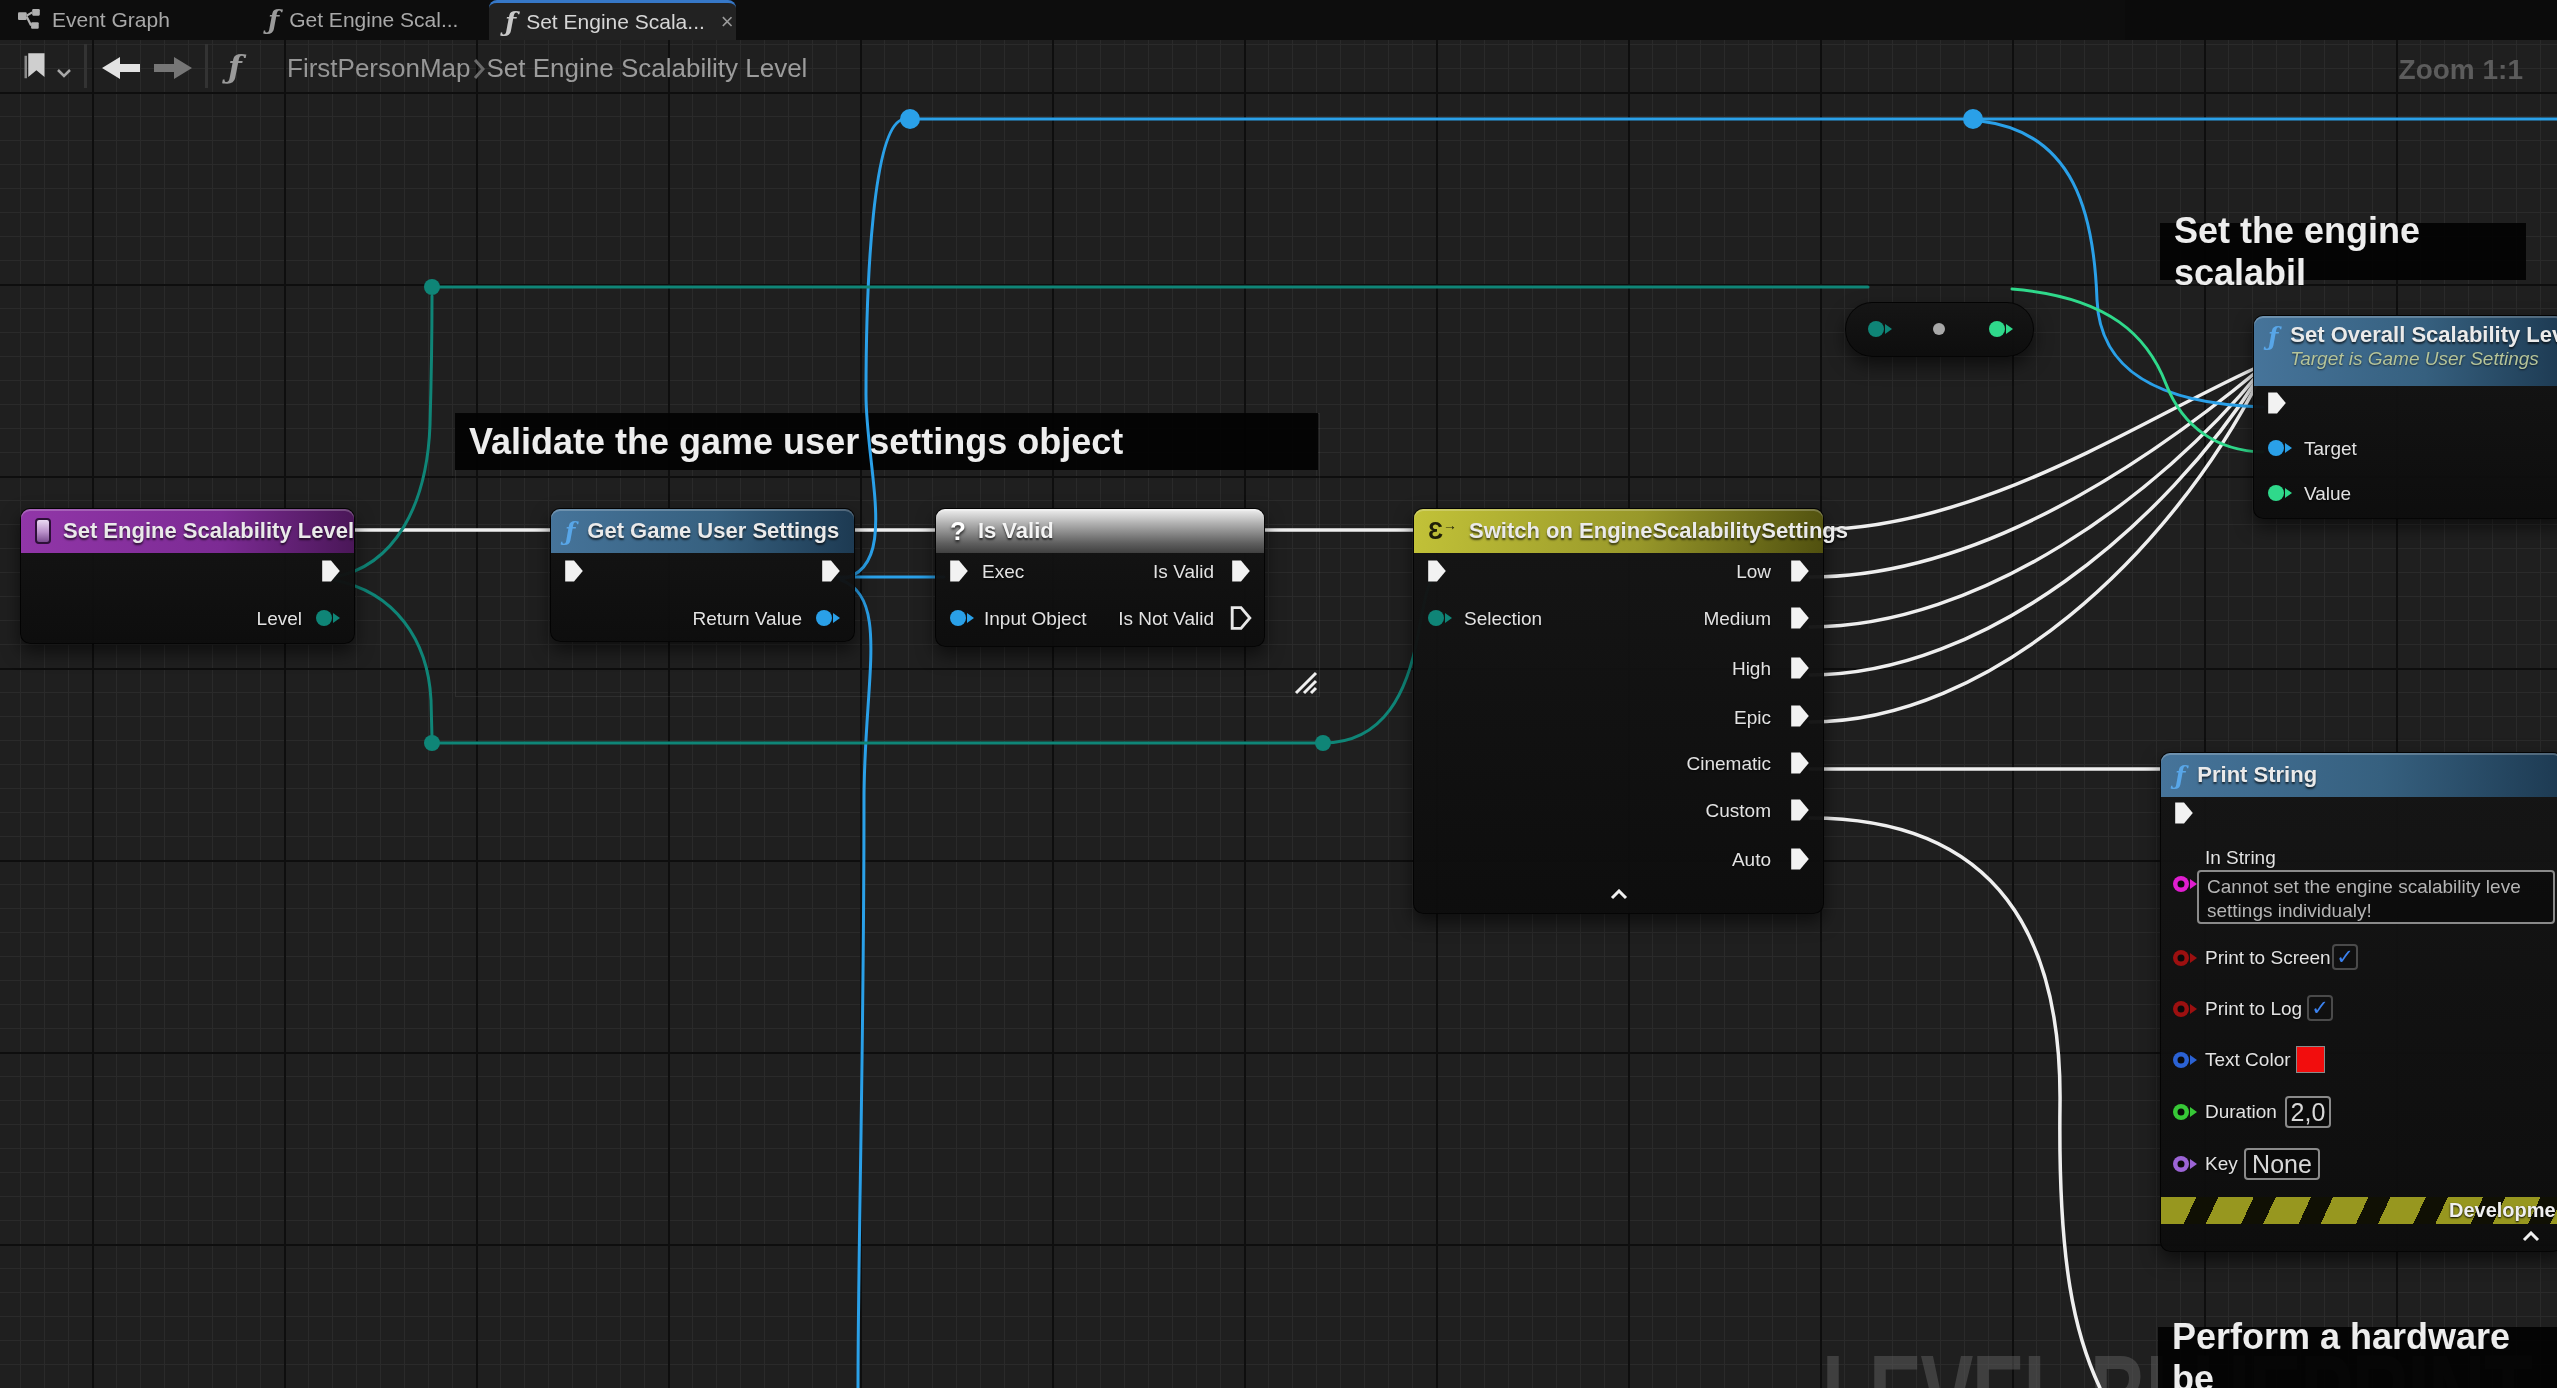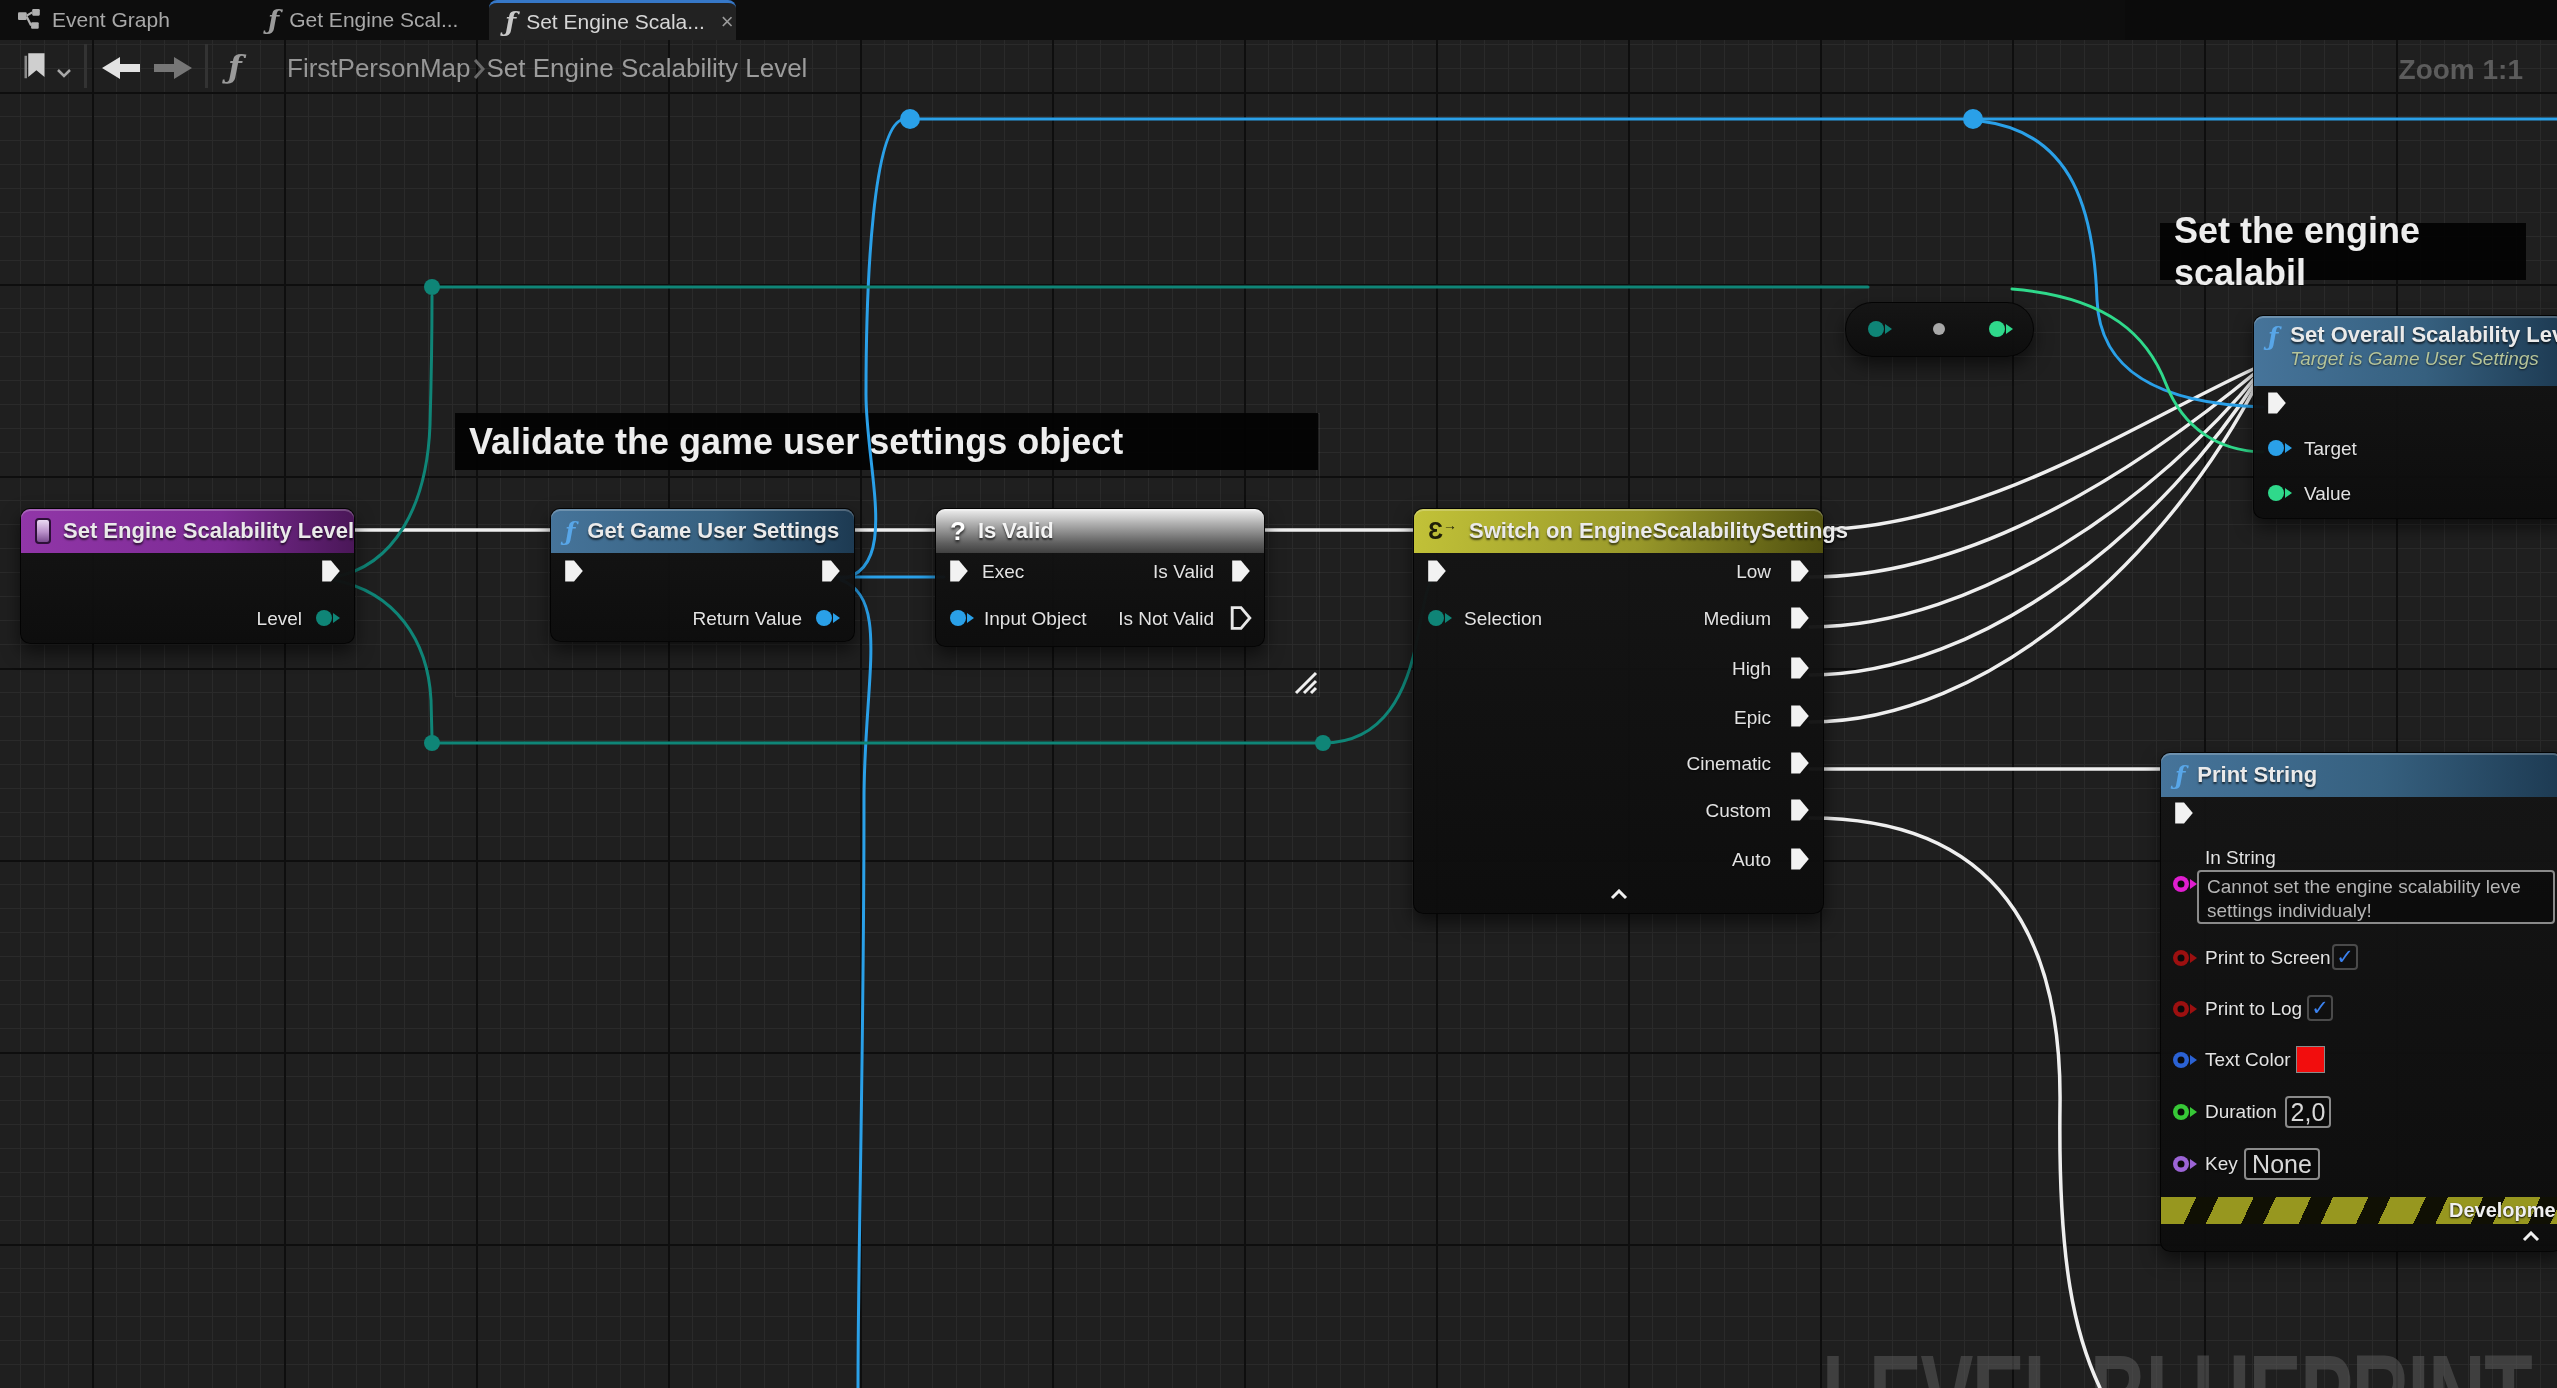--- a/index.html
+++ b/index.html
@@ -113,20 +113,21 @@
   <div id="canvas">
 
     <div id="watermark">LEVEL BLUEPRINT</div>
 
     <div id="comment1-body"></div>
     <div class="comment-bar" style="left:455px;top:373px;width:863px;height:57px;">Validate the game user settings object</div>
     <svg class="grip" style="left:1294px;top:631px;position:absolute;" width="24" height="24" viewBox="0 0 24 24">
       <path d="M22 2 L2 22 M22 10 L10 22 M22 17 L17 22" stroke="#f0f0f0" stroke-width="3" fill="none"></path>
     </svg>
     <div class="comment-bar" style="left:2160px;top:183px;width:366px;height:57px;">Set the engine scalabil</div>
+    <div class="comment-bar" style="left:2158px;top:1287px;width:399px;height:61px;">Perform a hardware be</div>
 
     <svg id="wires" width="2557" height="1348" viewBox="0 40 2557 1348">
 
       <path class="w-exec" d="M345 530 H565"></path>
       <path class="w-exec" d="M838 530 H950"></path>
       <path class="w-exec" d="M1252 530 H1428"></path>
       <path class="w-exec" d="M1810 530 C1980 530 2140 420 2260 366"></path>
       <path class="w-exec" d="M1810 577 C1980 577 2150 460 2260 369"></path>
       <path class="w-exec" d="M1810 627 C1980 627 2160 495 2260 372"></path>
       <path class="w-exec" d="M1810 675 C1985 675 2165 525 2260 375"></path>

